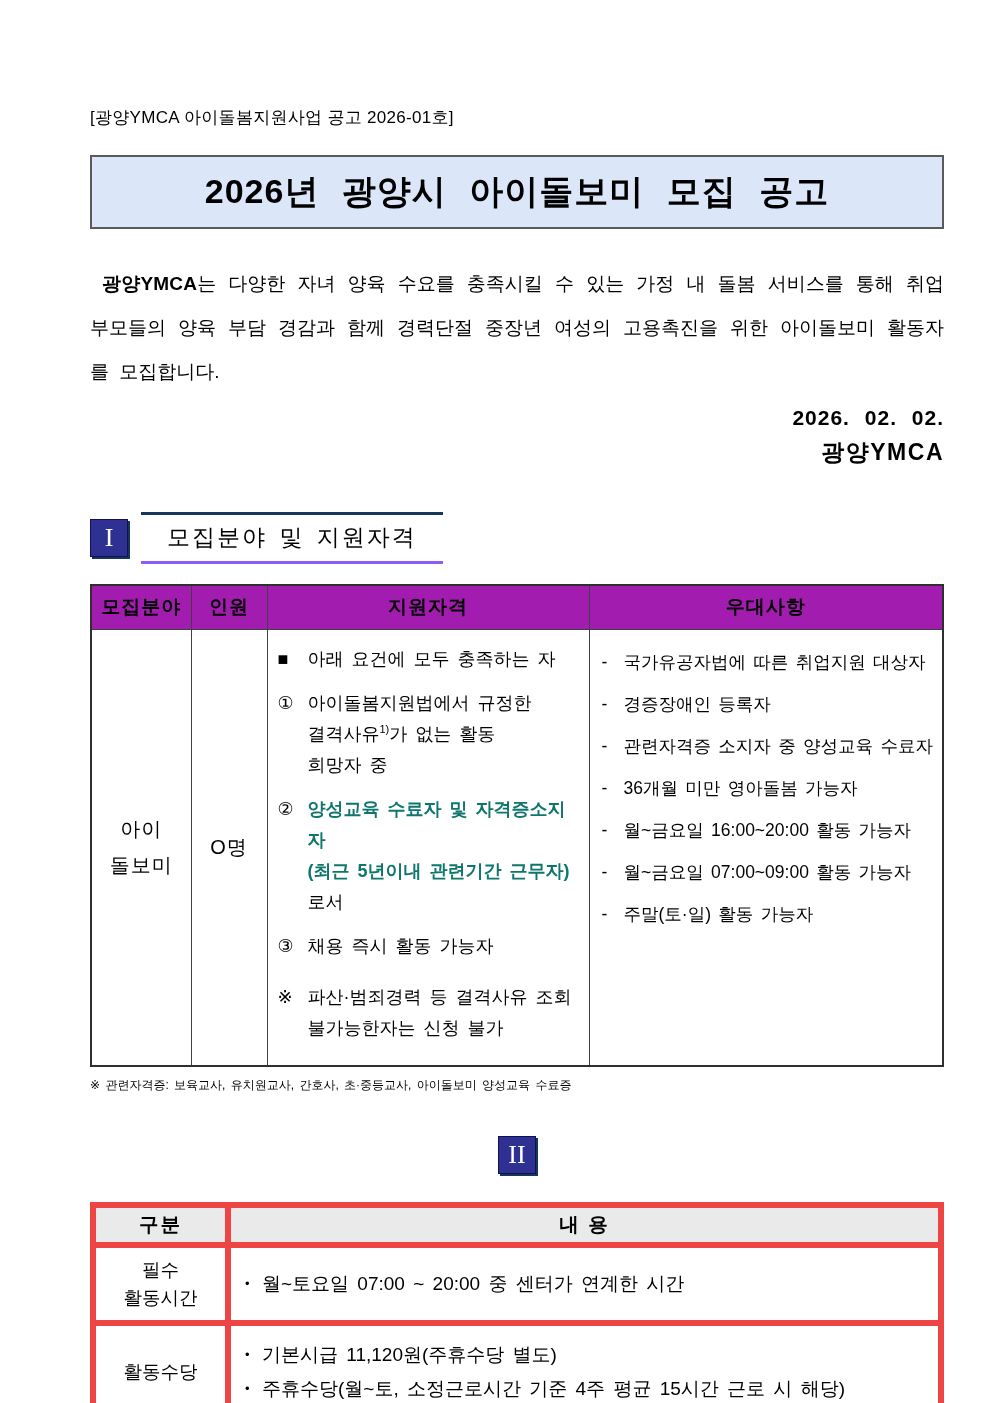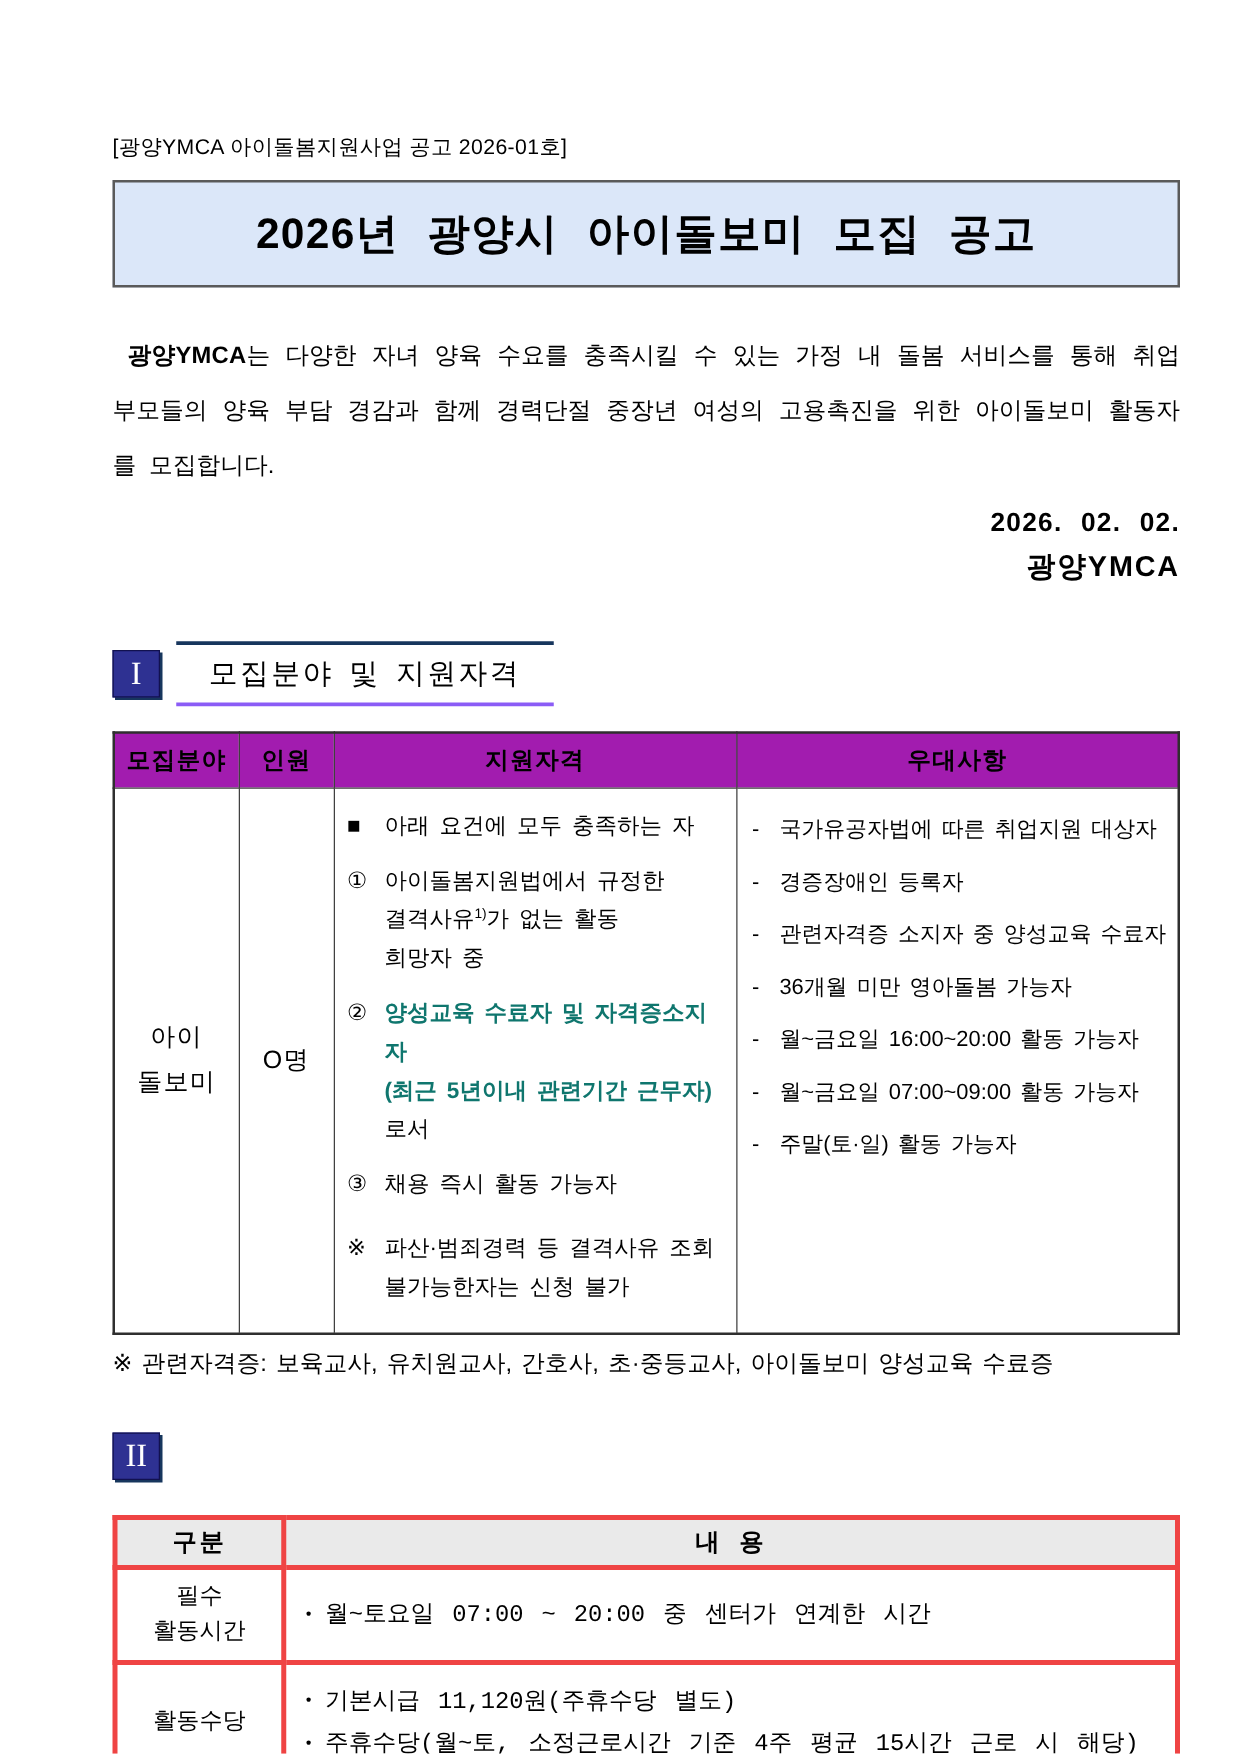--- a/index.html
+++ b/index.html
@@ -4,34 +4,34 @@
 <style>
   * { margin:0; padding:0; box-sizing:border-box; }
   html,body { background:#ffffff; }
   .page {
     width:992px; height:1403px; background:#ffffff; color:#000;
     font-family:"Liberation Sans","DejaVu Sans",sans-serif;
     padding:106px 48px 0 90px; position:relative; overflow:hidden;
   }
   .doc-number { font-size:17px; letter-spacing:0.3px; }
   .title-box {
-    margin-top:15px; height:86px; background:#dbe7f9;
+    margin-top:26px; height:74px; background:#dbe7f9;
     border:2px solid #5a5a5a; display:flex; align-items:center; justify-content:center;
   }
   .title-text { font-size:34px; font-weight:bold; letter-spacing:1px; word-spacing:12px; }
   .intro {
     margin-top:33px; font-size:19px; line-height:44px; text-align:justify;
     word-spacing:5px; text-indent:12px;
   }
   .intro b { letter-spacing:0.2px; }
   .date-line { margin-top:12px; text-align:right; font-size:21px; font-weight:bold; word-spacing:8px; letter-spacing:1px; }
   .org-line { margin-top:7px; text-align:right; font-size:23px; font-weight:bold; letter-spacing:1.5px; }
   .section-heading { display:flex; align-items:center; }
   .sh1 { margin-top:44px; }
-  .sh2 { margin-top:42px; }
+  .sh2 { margin-top:42px;flex-direction:column; }
   .section-badge {
     width:38px; height:38px; background:#2e3192; border:1px solid #11114f;
     box-shadow:2px 2px 0 #17365d; color:#fff;
     font-family:"Liberation Serif","DejaVu Serif",serif; font-size:26px;
     display:flex; align-items:center; justify-content:center; flex:0 0 38px;
   }
   .section-title {
     margin-left:13px; border-top:3px solid #17365d; border-bottom:3px solid #8b5cf6;
     padding:7px 26px 8px 26px; font-size:23px; font-weight:normal; letter-spacing:2px; word-spacing:4px;
   }
@@ -43,23 +43,23 @@
   .cell-qual { vertical-align:top; padding:14px 6px 8px 10px; font-size:18px; word-spacing:3px; }
   .q-item { display:flex; margin-bottom:13px; }
   .q-marker { flex:0 0 30px; line-height:31px; }
   .q-lines { flex:1; }
   .q-line { display:block; line-height:31px; }
   .blue { color:#0f766e; font-weight:bold; }
   sup.fn { font-size:11px; vertical-align:super; line-height:0; }
   .cell-pref { vertical-align:top; padding:19px 4px 8px 12px; font-size:17.5px; word-spacing:2.5px; }
   .p-item { display:flex; margin-bottom:15px; line-height:27px; }
   .p-marker { flex:0 0 22px; }
-  .note-line { margin-top:10px; font-size:19px; word-spacing:2px; }
+  .note-line { margin-top:10px; font-size:12px; word-spacing:2px; }
   .t2 { margin-top:28px; border:2px solid #2f2f2f; }
-  .t2 th, .t2 td { border:4px solid #ef4444;font-family:Liberation Mono, monospace; }
+  .t2 th, .t2 td { border:6px solid #ef4444; }
   .t2 th { background:#eaeaea; height:40px; font-size:19.5px; font-weight:bold; letter-spacing:2px; }
   .t2-label { text-align:center; vertical-align:middle; font-size:18.5px; line-height:28px; padding:8px 4px; }
   .t2-label-line { display:block; }
   .t2-label-line:empty { display:none; }
   .t2-content { padding:12px 10px 12px 14px; font-size:19px; vertical-align:middle; word-spacing:3px; }
   .bullet-line { display:flex; line-height:34px; }
   .bullet-mark { flex:0 0 17px; font-size:13px; }
 </style>
 </head>
 <body>

